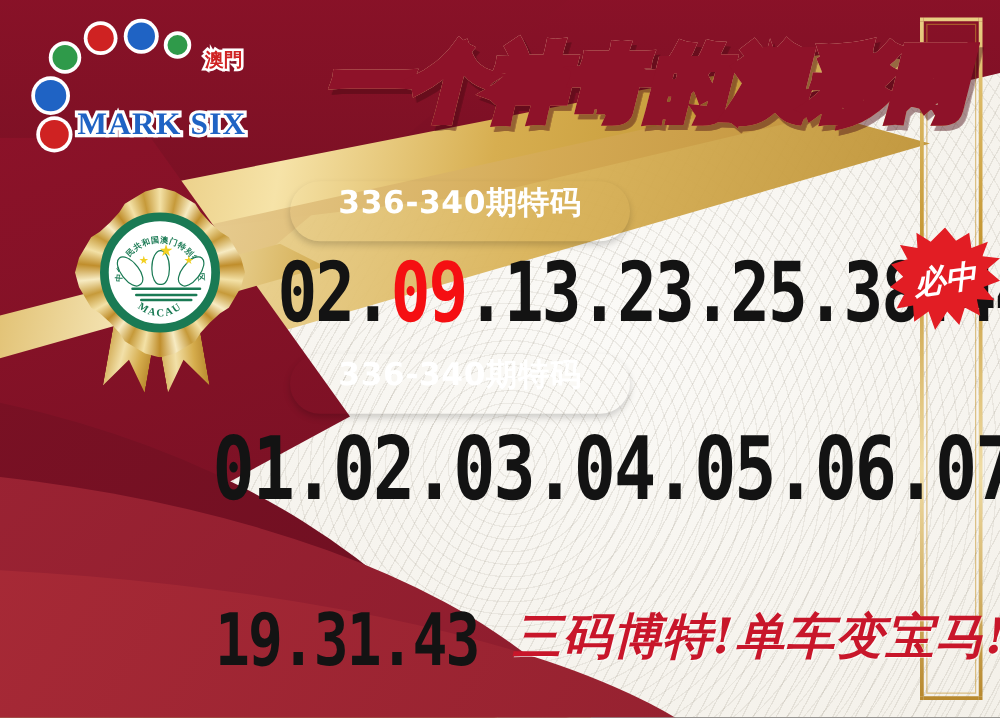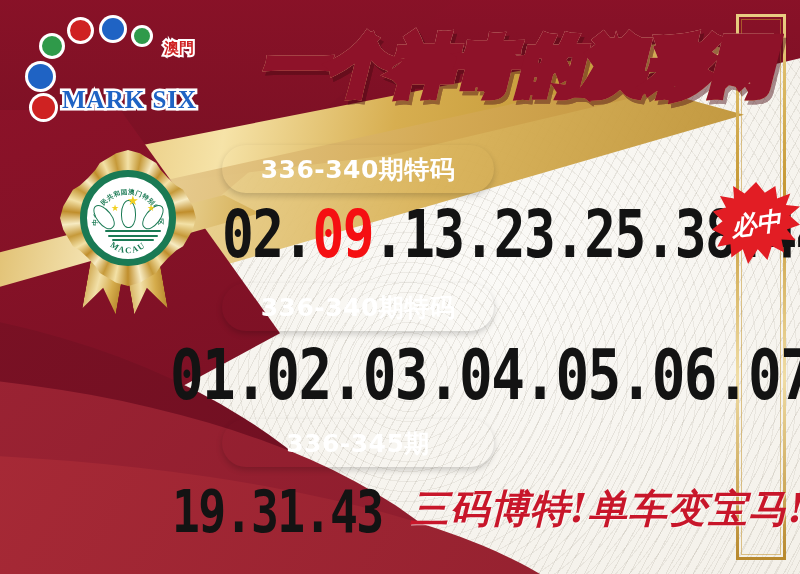--- a/index.html
+++ b/index.html
@@ -313,28 +313,28 @@
   .star { position: absolute; color: #f2d021; font-size: 11px; line-height: 1; }
   .waves { position: absolute; left: 18px; bottom: 16px; width: 60px; height: 13px; }
   .waves i {
     display: block; height: 2px; margin-bottom: 2.5px;
     background: #1a7a54; border-radius: 2px;
   }
 
   
   .pill {
     position: absolute;
-    left: 222px;
+    left: 232px;
     width: 272px;
     height: 48px;
     border-radius: 24px;
     background: linear-gradient(180deg, #22product 0%, #1b8566 0%, #147a5c 55%, #0f6e52 100%);
     box-shadow: 0 3px 6px rgba(0,0,0,.18);
     display: flex;
-    align-items: center;
+    align-items: flex-start;
     justify-content: center;
   }
   .pill-text {
     color: #ffffff;
     font-family: "DejaVu Sans", "Liberation Sans", sans-serif;
     font-size: 25px;
     font-weight: 700;
     letter-spacing: .5px;
     white-space: nowrap;
   }
@@ -483,21 +483,18 @@
     <span class="burst-text">必中</span>
   </div>
 
   <div class="pill" id="pill2">
     <span class="pill-text">336-340期特码</span>
   </div>
   <div class="numrow" id="numrow2">
     <span>01.02.03.04.05.06.07.</span><span></span>
   </div>
 
-  <div class="pill" id="pill3">
-    <span class="pill-text">336-345期</span>
-  </div>
   <div class="numrow" id="numrow3">
     <span>19.31.43</span><span class="hot"></span><span></span>
   </div>
   <div class="slogan">三码博特!单车变宝马!</div>
 
 </div>
 
 </body></html>

